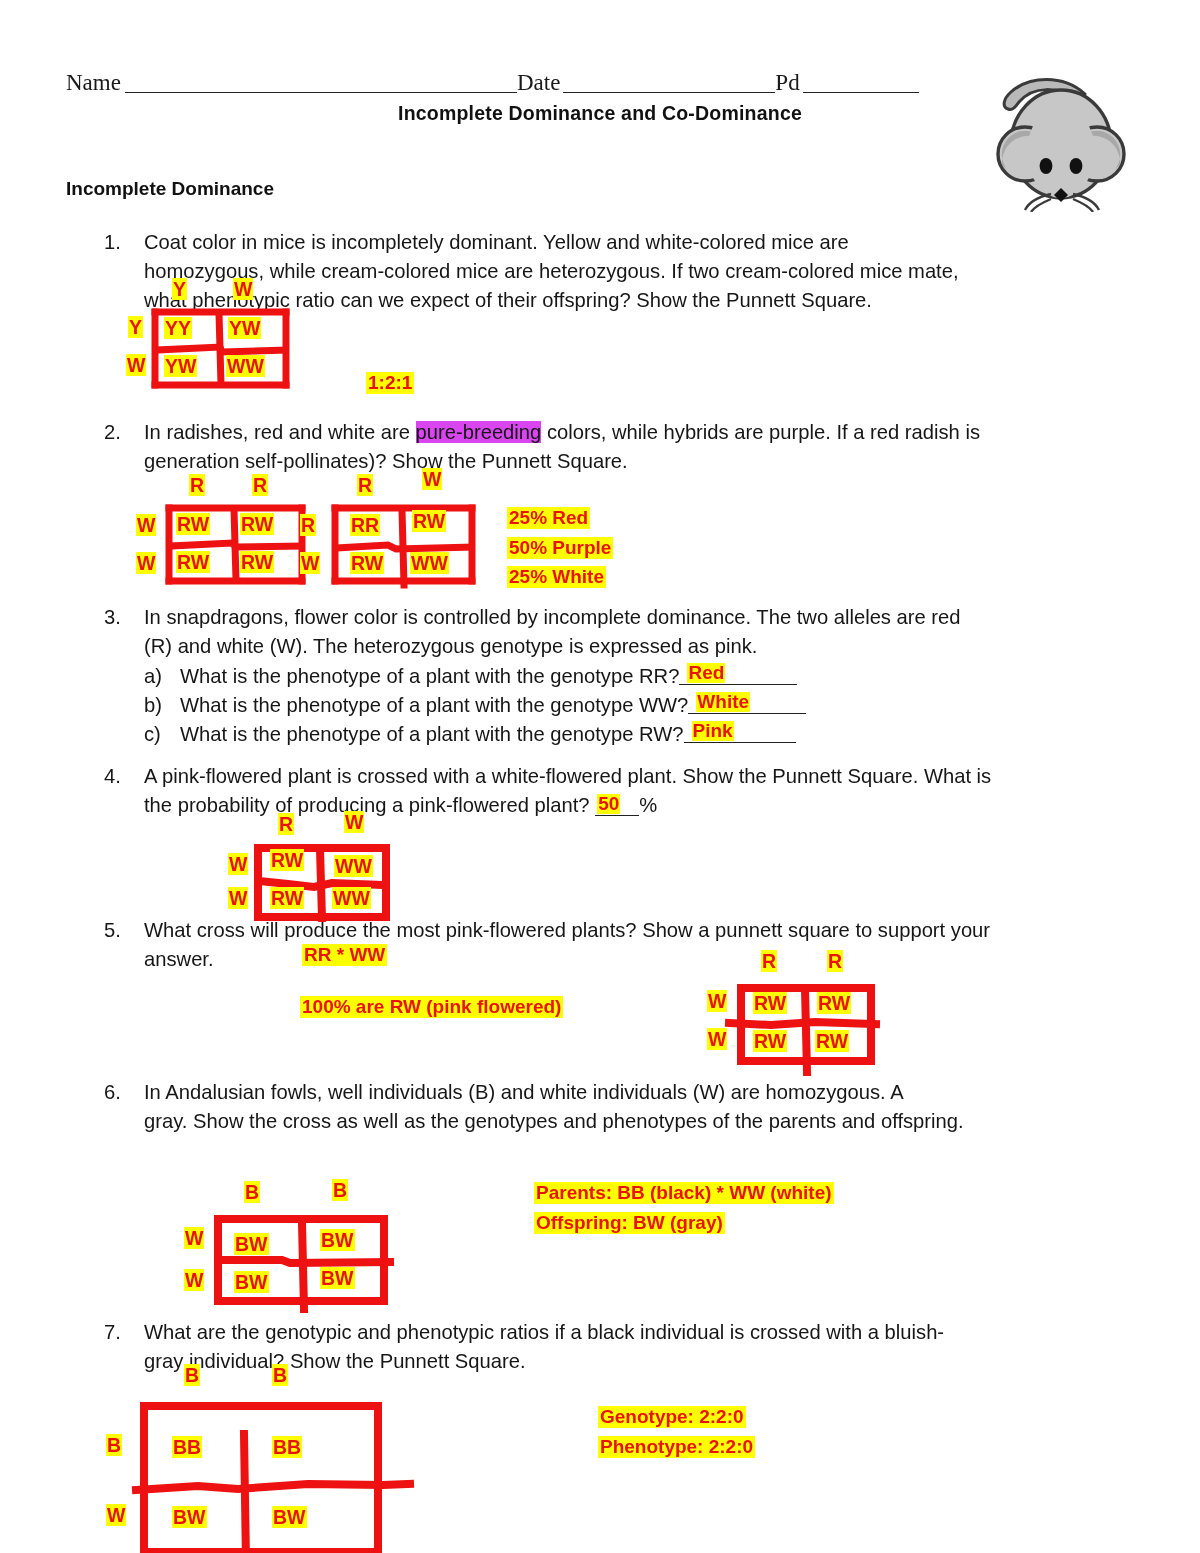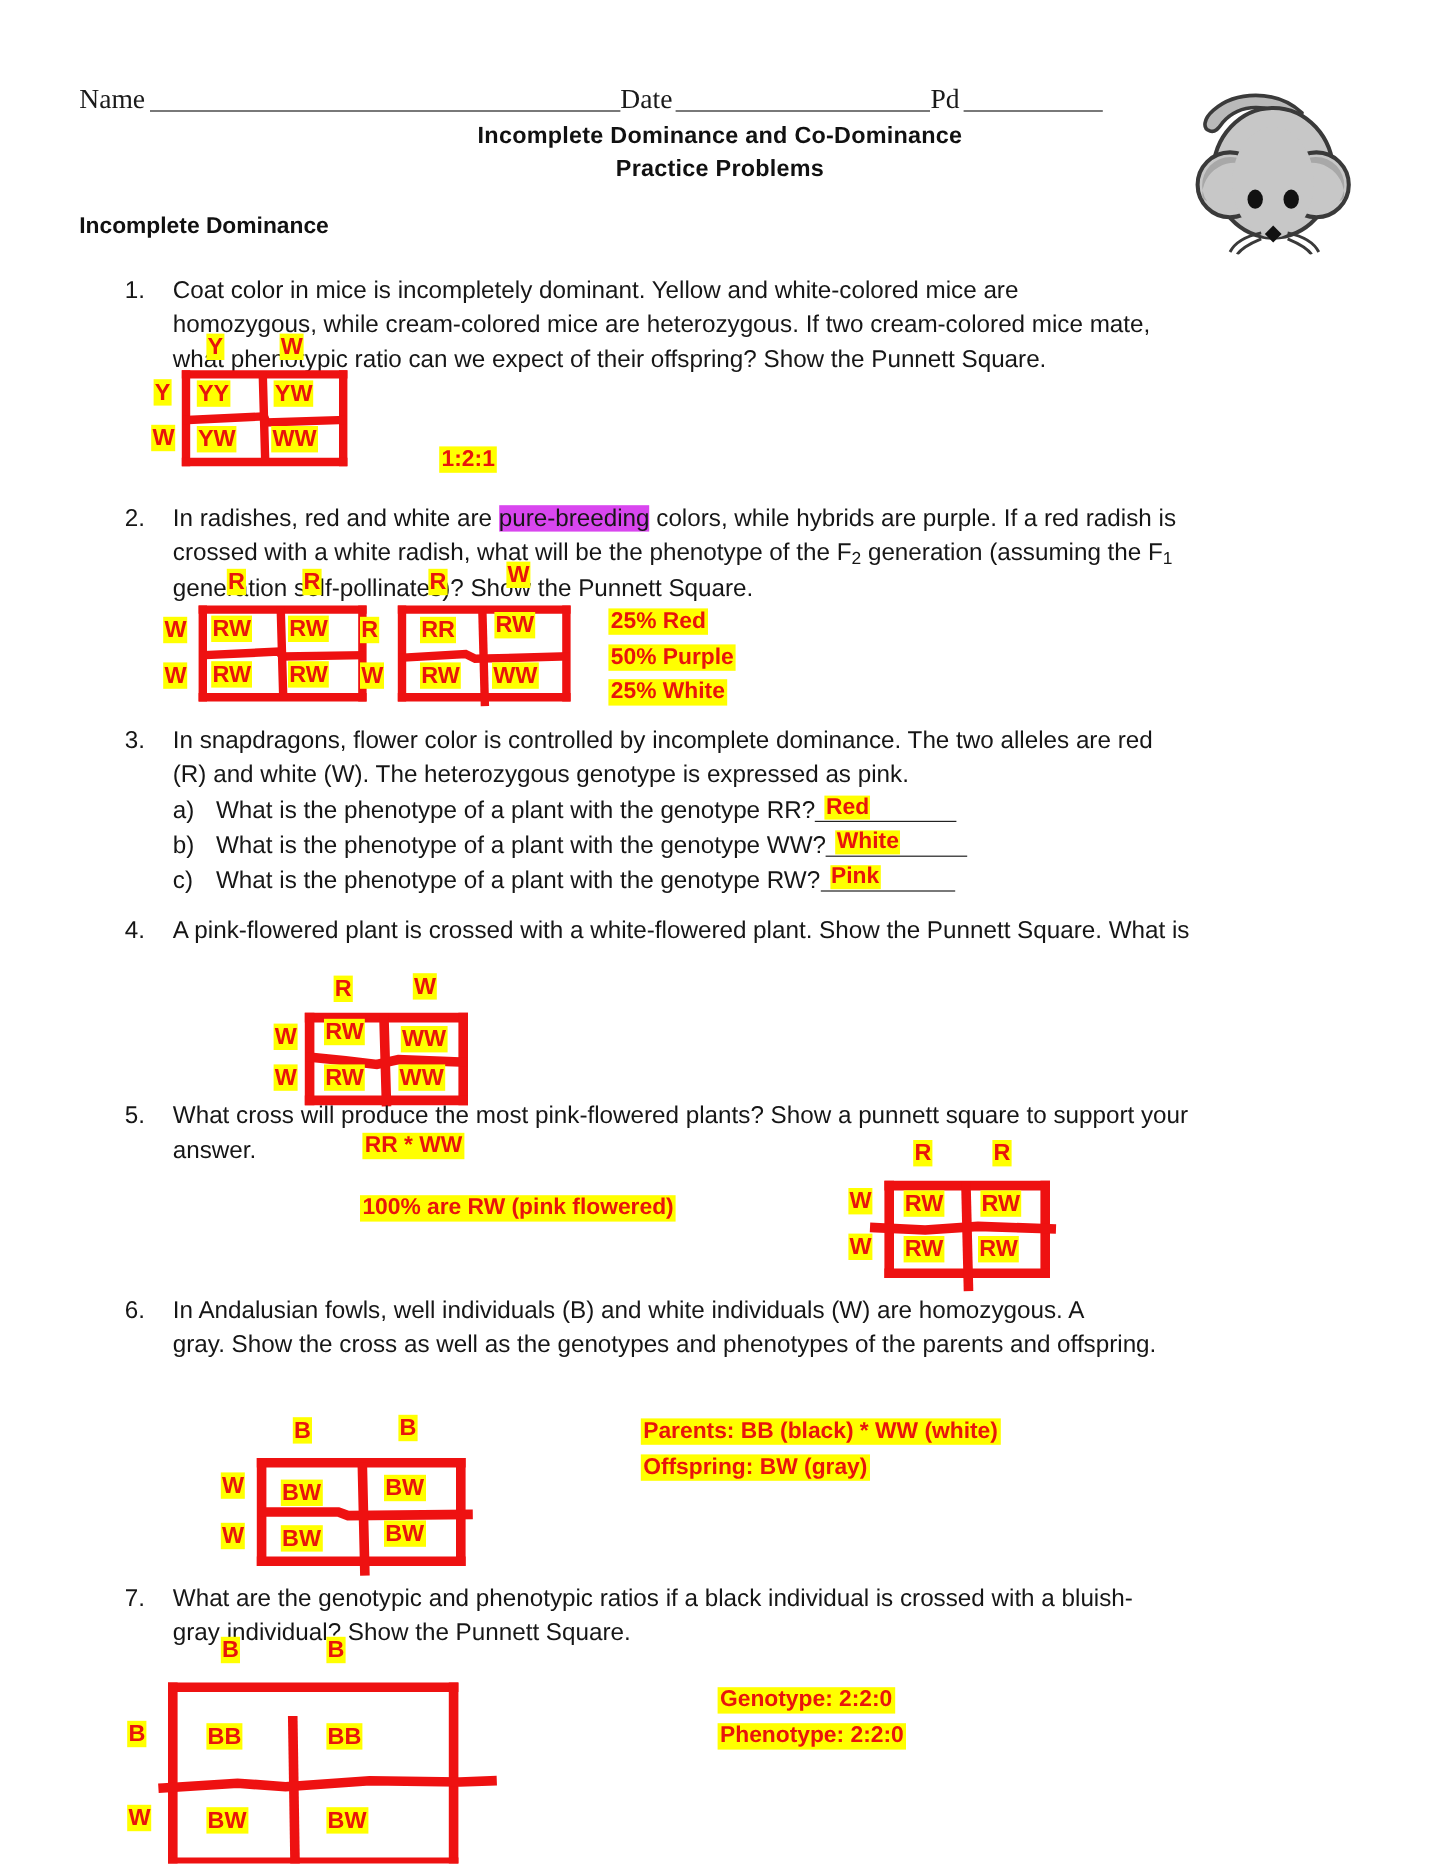--- a/index.html
+++ b/index.html
@@ -144,21 +144,20 @@
     <span class="hdr-label">Name</span>
     <span class="rule rule-name"></span>
     <span class="hdr-label">Date</span>
     <span class="rule rule-date"></span>
     <span class="hdr-label">Pd</span>
     <span class="rule rule-pd"></span>
   </div>
 
   <div class="title-block">
     <span class="t1">Incomplete Dominance and Co-Dominance</span>
-    <span class="t2">Practice Problems</span>
   </div>
 
   <div class="section-head">Incomplete Dominance</div>
 
   <div class="mouse">
     <svg width="150" height="160" viewBox="0 0 150 160">
 
       <path d="M100 42 C 78 22, 44 24, 26 40 C 18 47, 17 55, 23 57 C 28 59, 31 54, 34 50
                C 48 34, 74 33, 92 50 Z" fill="#b9b9b9" stroke="#3a3a3a" stroke-width="3" stroke-linejoin="round"></path>
 
@@ -214,21 +213,20 @@
     <span class="cellt" style="left:14px; top:49px;">YW</span>
     <span class="cellt" style="left:76px; top:49px;">WW</span>
   </div>
 
   <span class="chip" style="left:366px; top:332px;margin-top:40px;">1:2:1</span>
 
   <div class="q" style="left:104px; top:418px; width:1060px;">
     <span class="q-num">2.</span>
     <div class="q-body">
       <p><span>In radishes, red and white are </span><span class="hl-blue">pure-breeding</span><span> colors, while hybrids are purple.  If a red radish is</span></p>
-      <p><span>crossed with a white radish, what will be the phenotype of the F</span><span class="sub">2</span><span> generation (assuming the F</span><span class="sub">1</span></p>
       <p>generation self-pollinates)? Show the Punnett Square.</p>
     </div>
   </div>
 
   <div class="pun" style="left:164px; top:502px;">
     <svg width="144" height="84" viewBox="0 0 144 84">
       <g stroke="#ee1111" stroke-width="7" fill="none" stroke-linecap="square">
         <path d="M5 6 L138 6"></path>
         <path d="M5 6 L5 79"></path>
         <path d="M138 6 L138 79"></path>
@@ -300,20 +298,21 @@
             </span>
         </div>
       </div>
     </div>
   </div>
 
   <div class="q" style="left:104px; top:762px; width:1060px;">
     <span class="q-num">4.</span>
     <div class="q-body">
       <p>A pink-flowered plant is crossed with a white-flowered plant. Show the Punnett Square. What is</p>
+      <p><span>the probability of producing a pink-flowered plant? </span><span class="blank b-pct"><span class="ans">50</span></span><span>%</span></p>
     </div>
   </div>
 
   <div class="pun" style="left:252px; top:843px;">
     <svg width="140" height="78" viewBox="0 0 140 78">
       <g stroke="#ee1111" stroke-width="8" fill="none" stroke-linecap="square">
         <path d="M6 5 L134 5"></path>
         <path d="M6 5 L6 74"></path>
         <path d="M134 5 L134 74"></path>
         <path d="M6 74 L134 74"></path>

